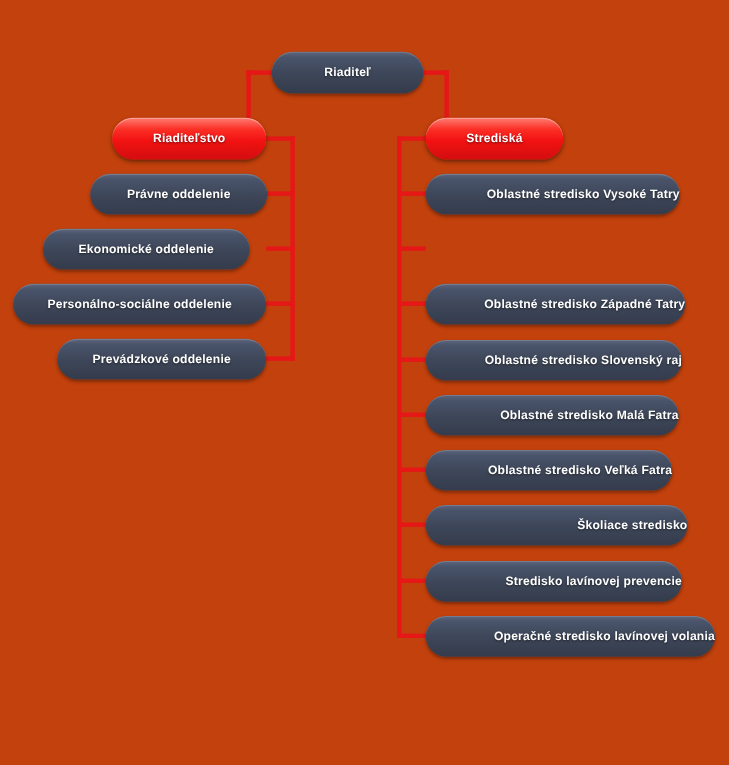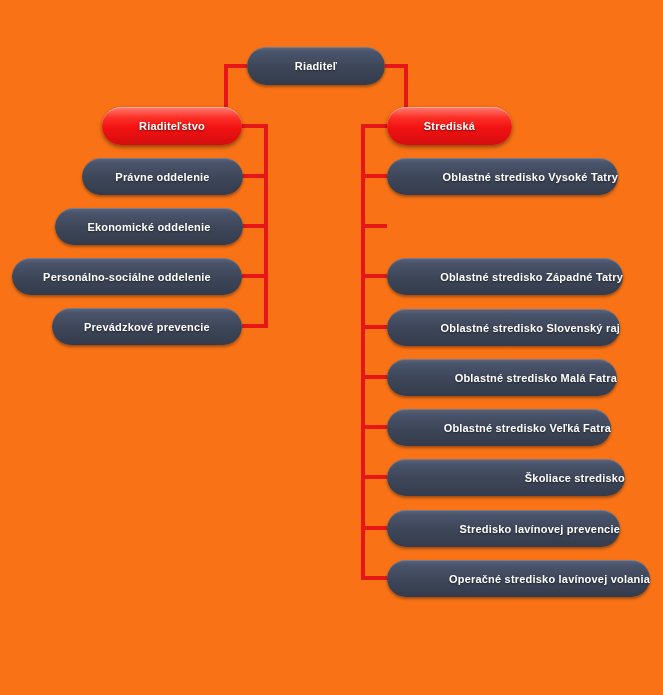--- a/index.html
+++ b/index.html
@@ -1,19 +1,19 @@
 <!DOCTYPE html>
 <html><head>
 <meta charset="utf-8">
 <style>
   html,body{margin:0;padding:0;background:#1b202c;}
   #canvas{
     position:relative;
     width:663px;height:695px;
-    background:#f97316;
+    background:#c2410c;
     overflow:hidden;
     font-family:"Liberation Sans",sans-serif;
   }
   .node{
     position:absolute;
     height:37px;
     border-radius:19px;
     display:flex;
     align-items:center;
     justify-content:center;
@@ -70,28 +70,28 @@
   <div class="node dark" style="left:247px;top:47px;width:138px;height:38px">
     <span>Riaditeľ</span>
   </div>
 
   <div class="node red" style="left:102px;top:107px;width:140px">
     <span>Riaditeľstvo</span>
   </div>
   <div class="node dark" style="left:82px;top:158px;width:161px">
     <span>Právne oddelenie</span>
   </div>
-  <div class="node dark" style="left:55px;top:208px;width:188px">
+  <div class="node dark" style="left:39px;top:208px;width:188px">
     <span>Ekonomické oddelenie</span>
   </div>
   <div class="node dark" style="left:12px;top:258px;width:230px">
     <span>Personálno-sociálne oddelenie</span>
   </div>
   <div class="node dark" style="left:52px;top:308px;width:190px">
-    <span>Prevádzkové prevencie</span>
+    <span>Prevádzkové oddelenie</span>
   </div>
 
   <div class="node red" style="left:387px;top:107px;width:125px">
     <span>Strediská</span>
   </div>
   <div class="node dark r" style="left:387px;top:158px;width:231px">
     <span>Oblastné stredisko Vysoké Tatry</span>
   </div>
   <div class="node dark r" style="left:387px;top:258px;width:236px">
     <span>Oblastné stredisko Západné Tatry</span>

